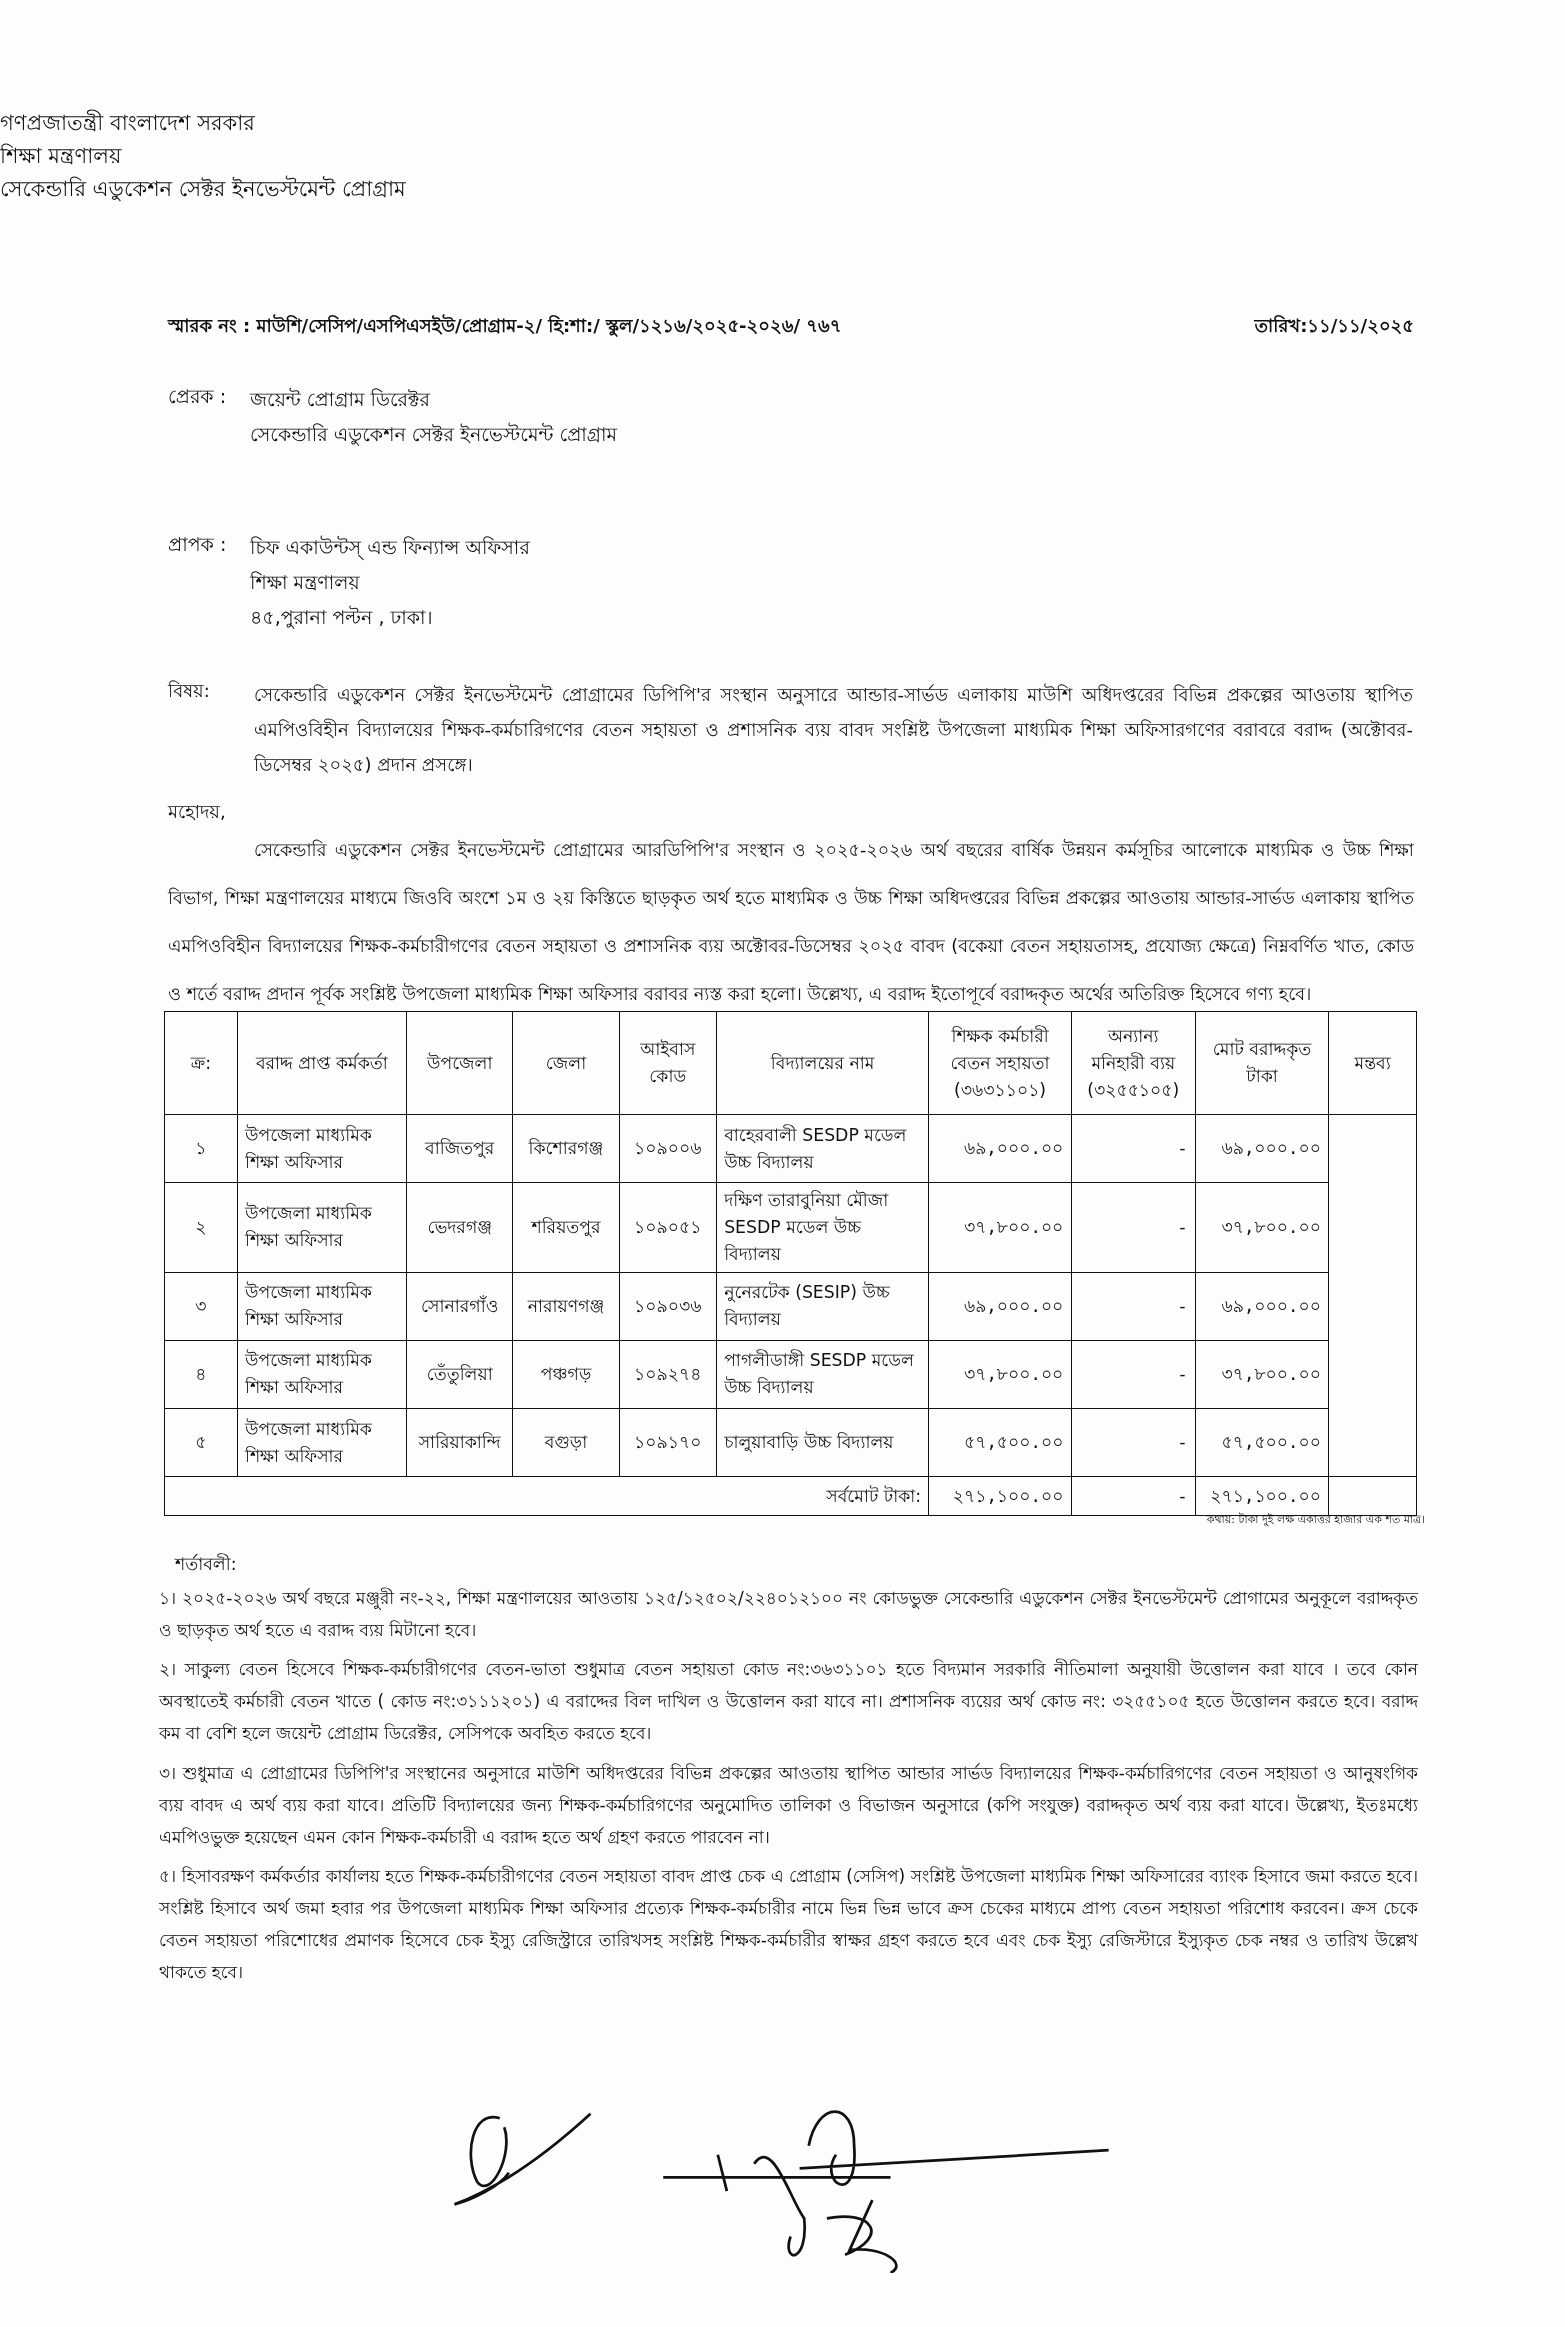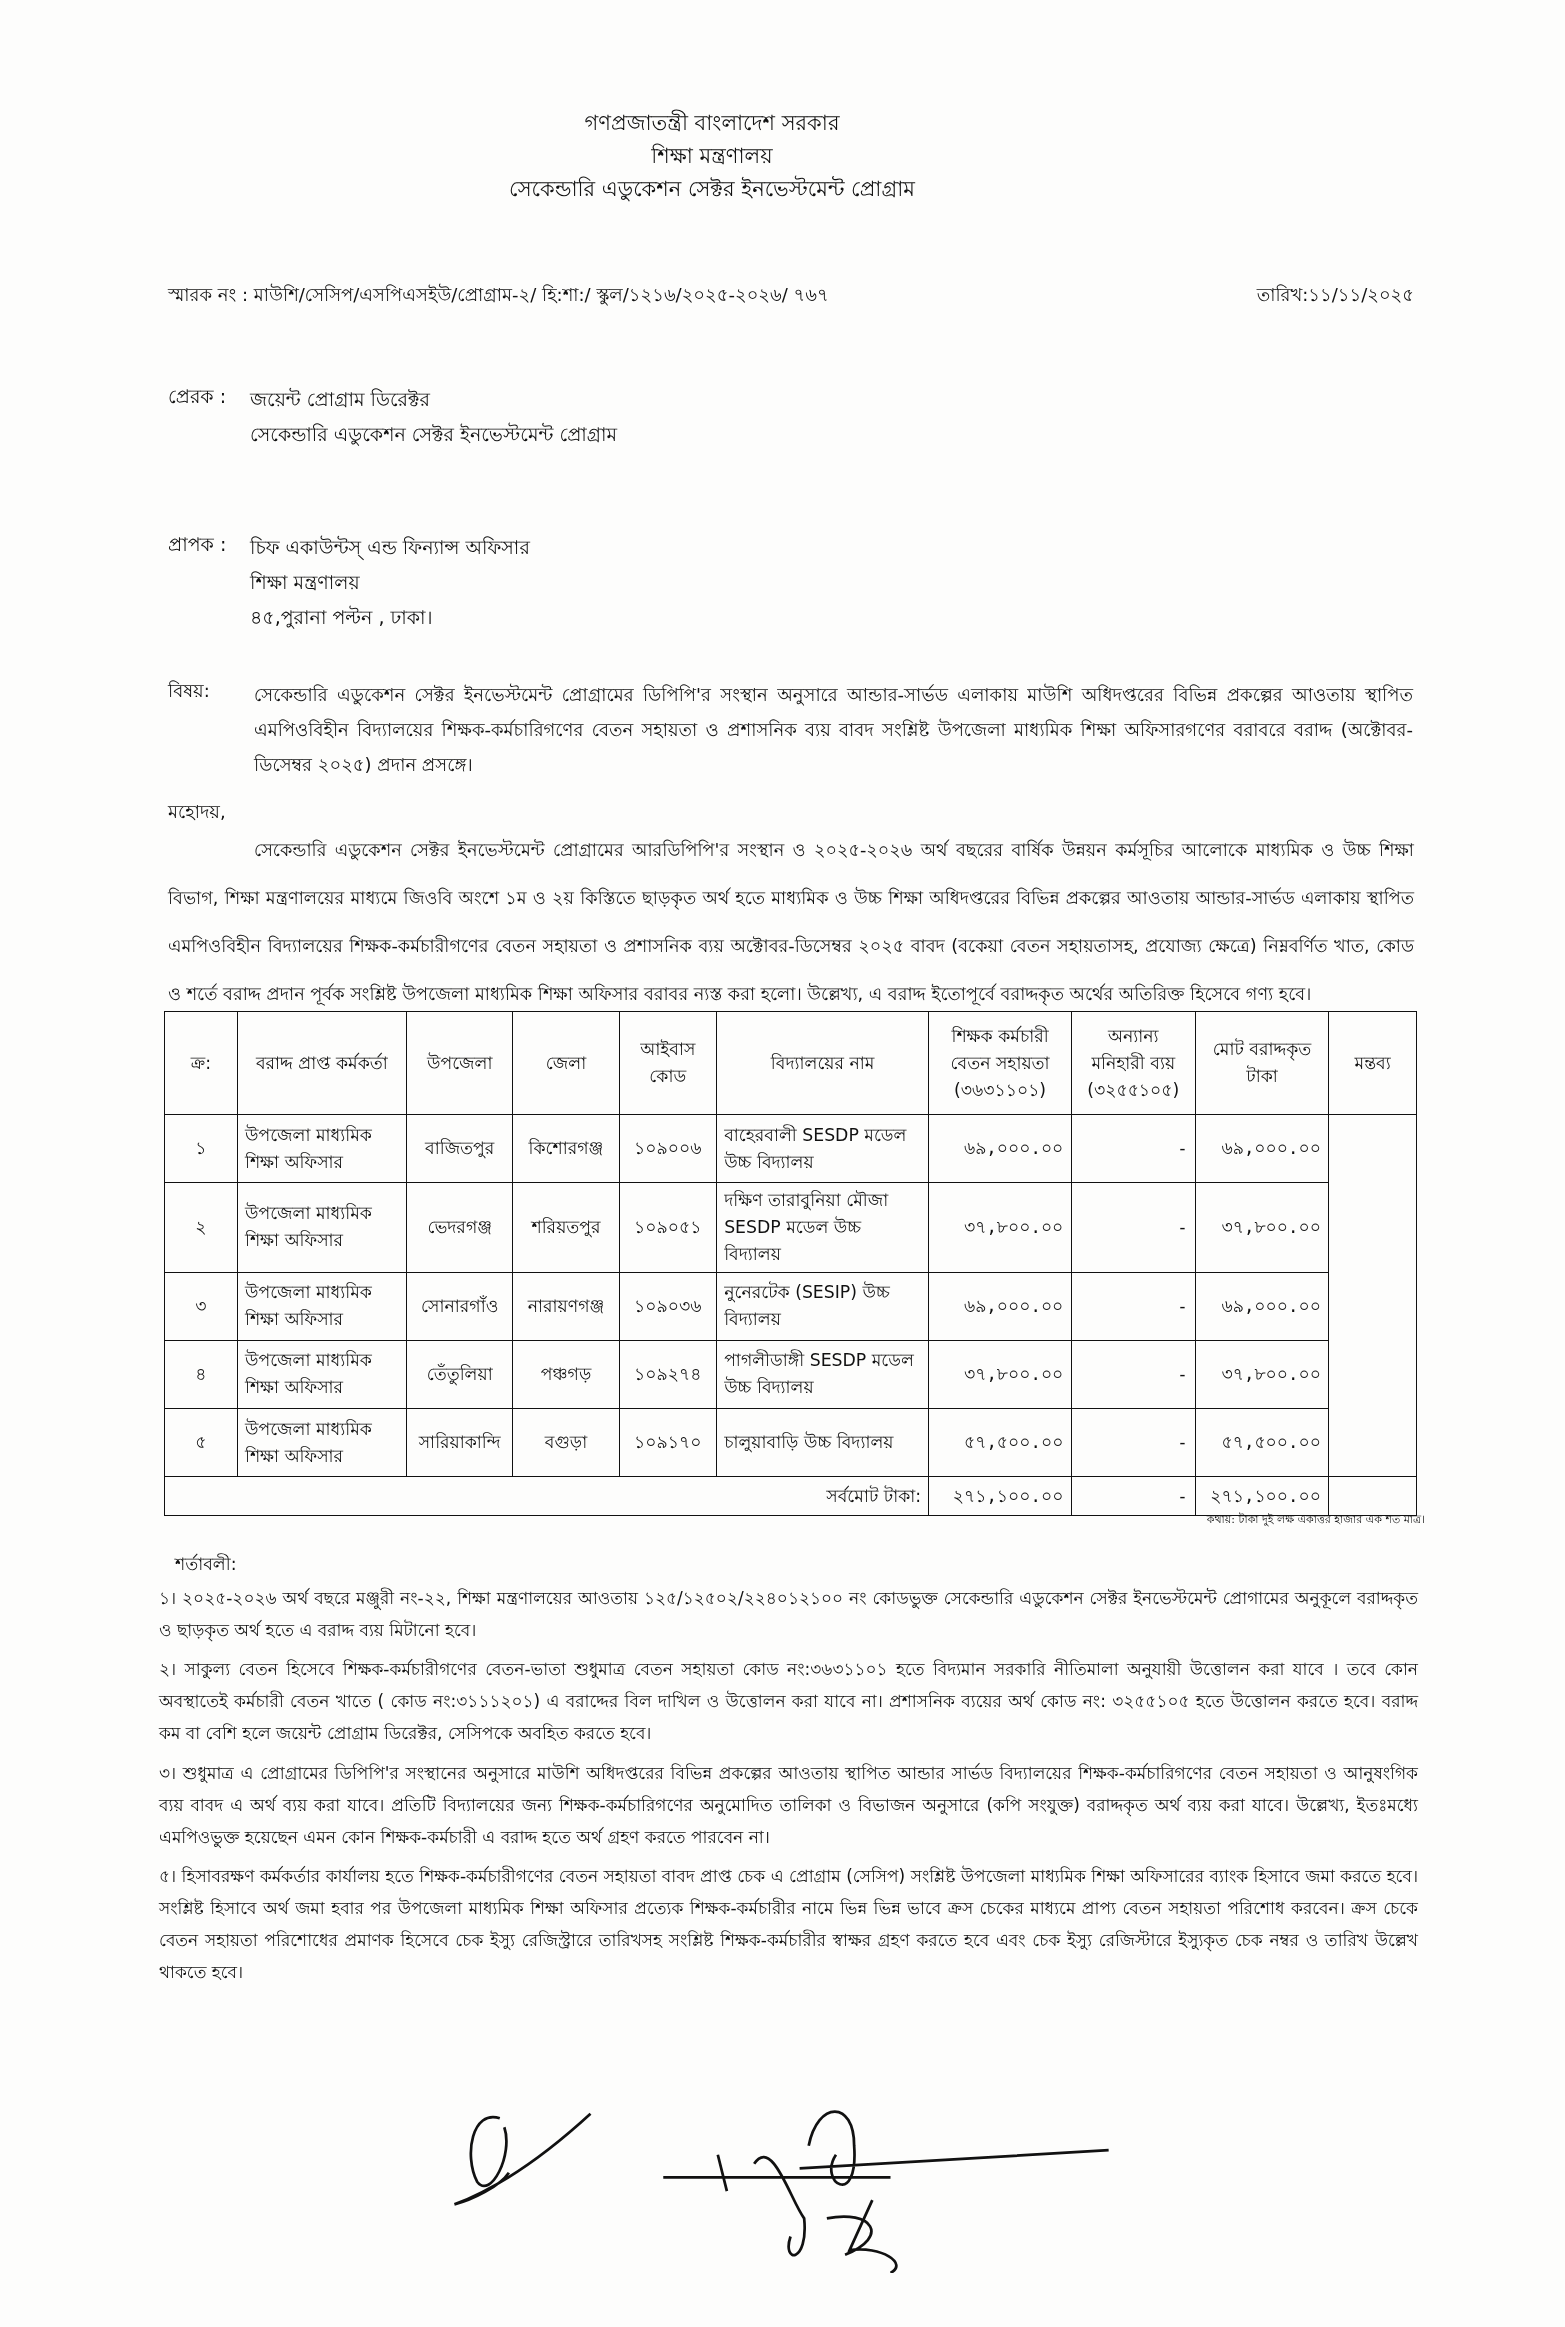--- a/index.html
+++ b/index.html
@@ -1,23 +1,23 @@
 <!DOCTYPE html>
 <html style="font-size:14.5px"><head>
 <meta charset="utf-8">
 <style>
   html, body { margin: 0; padding: 0; background: #ffffff; }
   body {
     width: 1566px; height: 2327px; position: relative; overflow: hidden;
     font-family: "DejaVu Sans", sans-serif; color: #111;
   }
   .page { position: absolute; left: 0; top: 0; width: 1566px; height: 2327px; background: #fdfdfc; }
-  .header { position: absolute; top: 107px; left: 0; width: 1424px; text-align: center; }
+  .header { position: absolute; top: 107px; left: 0; width: 1424px; text-align: left; }
   .header div { font-size: 21px; line-height: 33px; }
-  .memo { position: absolute; top: 281px; left: 168px; width: 1246px; font-size: 18px; }
+  .memo { position: absolute; top: 312px; left: 168px; width: 1246px; font-size: 18px; font-weight: bold; }
   .memo .date { position: absolute; right: 0; top: 0; }
   .block { position: absolute; left: 168px; font-size: 19px; }
   .block .lbl { position: absolute; left: 0; top: 0; width: 91px; }
   .block .lines { position: absolute; left: 82px; top: 0; width: 818px; }
   .block .lines div { line-height: 35px; height: 35px; }
   .subject { position: absolute; top: 677px; left: 168px; width: 1246px; font-size: 18px; }
   .subject .lbl { position: absolute; left: 0; top: 0; }
   .subject .txt { position: absolute; left: 86px; top: 0; width: 1159px; line-height: 35px; text-align: justify; }
   .salute { position: absolute; top: 798px; left: 168px; font-size: 18px; }
   .body-par { position: absolute; top: 826px; left: 168px; width: 1246px; font-size: 17.7px; line-height: 48px; text-align: justify; text-indent: 86px; }

